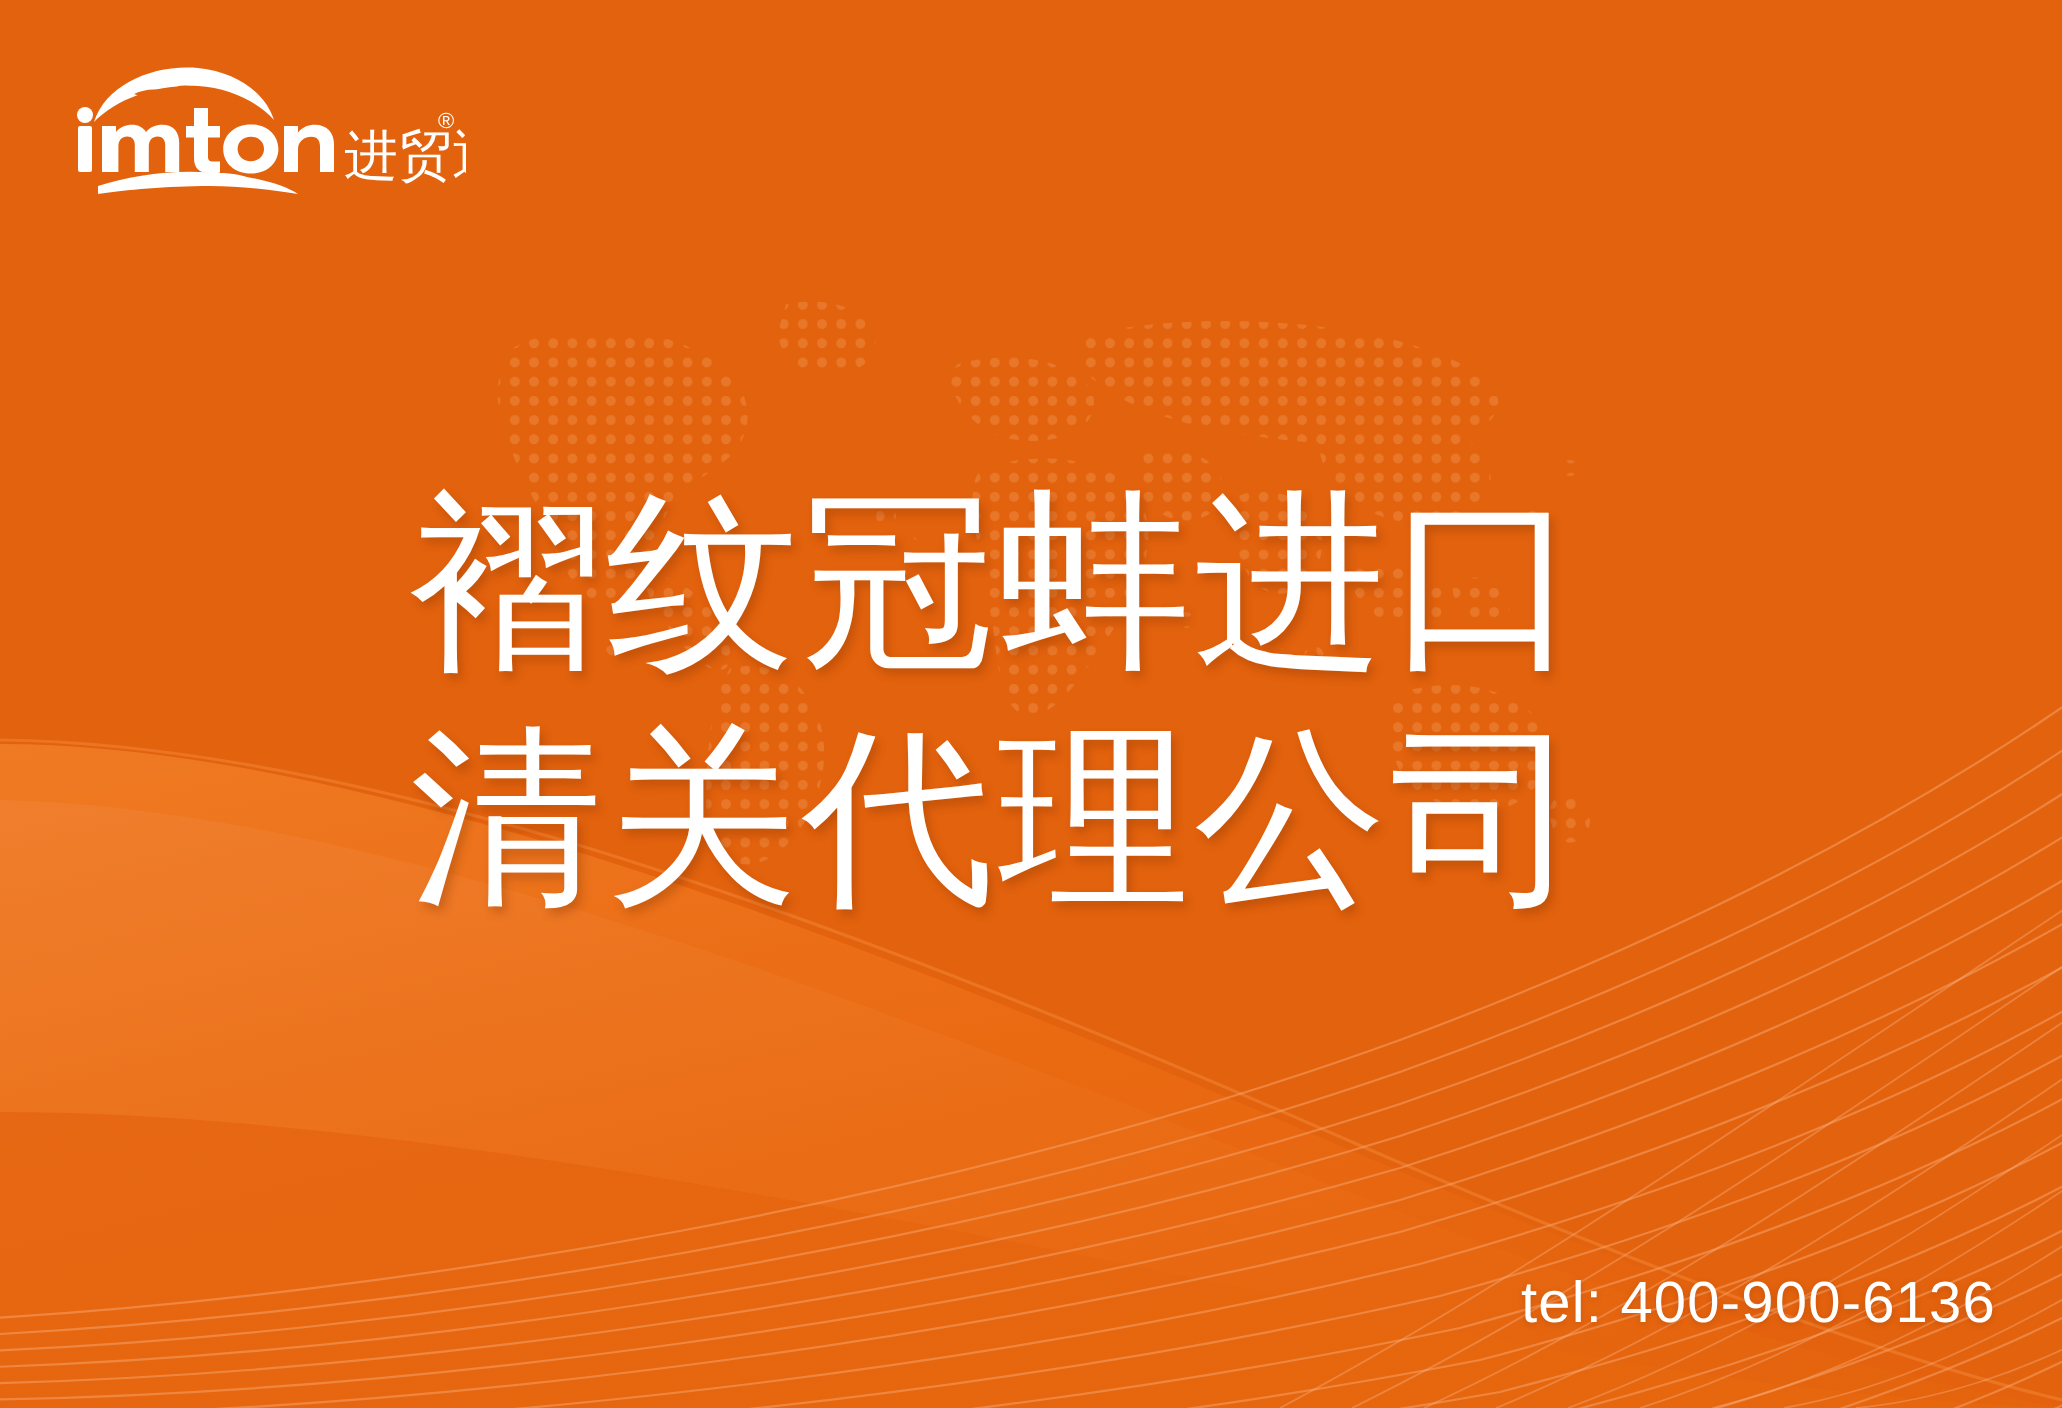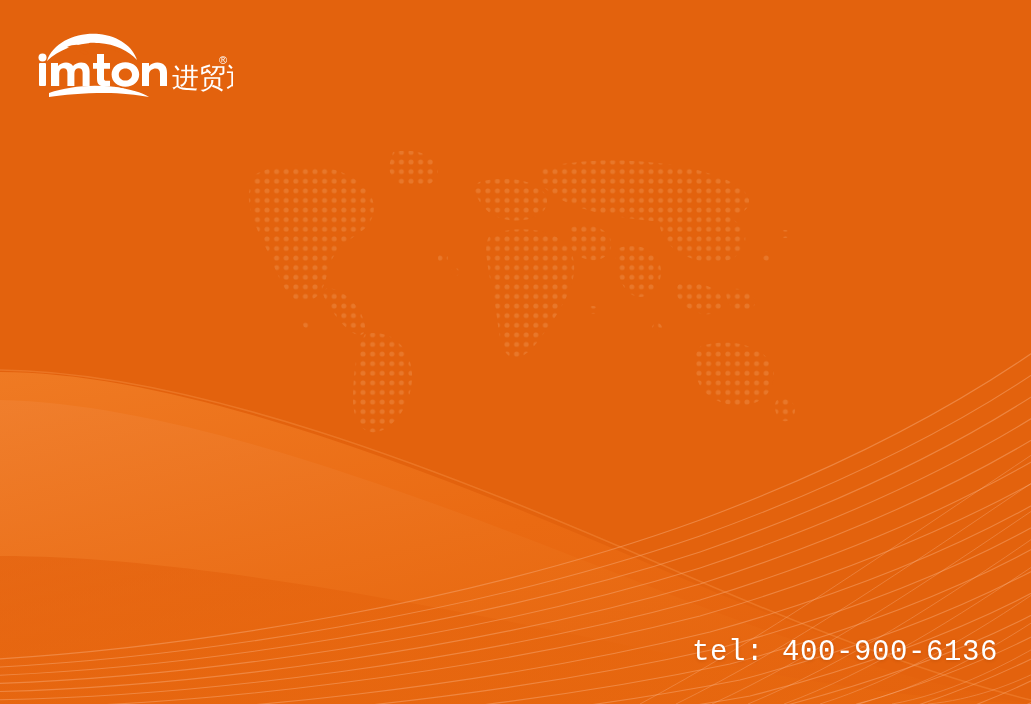--- a/index.html
+++ b/index.html
@@ -66,21 +66,21 @@
     white-space: nowrap;
   }
   #headline .hl-line { display: block; }
 
   
   #phone {
     position: absolute;
     right: 33px;
     bottom: 35px;
     color: #ffffff;
-    font-family: Liberation Mono, monospace;
+    font-family: Liberation Sans, sans-serif;
     font-size: 29px;
     font-weight: 400;
     letter-spacing: 0.6px;
     white-space: nowrap;
     text-shadow: 0 1px 3px rgba(120, 45, 0, 0.25);
   }
 </style>
 </head>
 <body>
 
@@ -256,16 +256,20 @@
                  C127,43 125.4,41.4 122.6,41.4 C119.4,41.4 116,43.6 116,47.6
                  L116,59 Z"></path>
       </g>
 
       <text x="139" y="60" font-family="DejaVu Sans, Liberation Sans, sans-serif" font-size="27" fill="#ffffff">进贸通</text>
 
       <text x="186" y="37" font-family="Liberation Sans, DejaVu Sans, sans-serif" font-size="11" fill="#ffffff">®</text>
     </svg>
   </div>
 
+  <div id="headline">
+    <span class="hl-line">褶纹冠蚌进口</span>
+    <span class="hl-line">清关代理公司</span>
+  </div>
 
   <div id="phone">tel: 400-900-6136</div>
 
 </div>
 
 </body></html>

